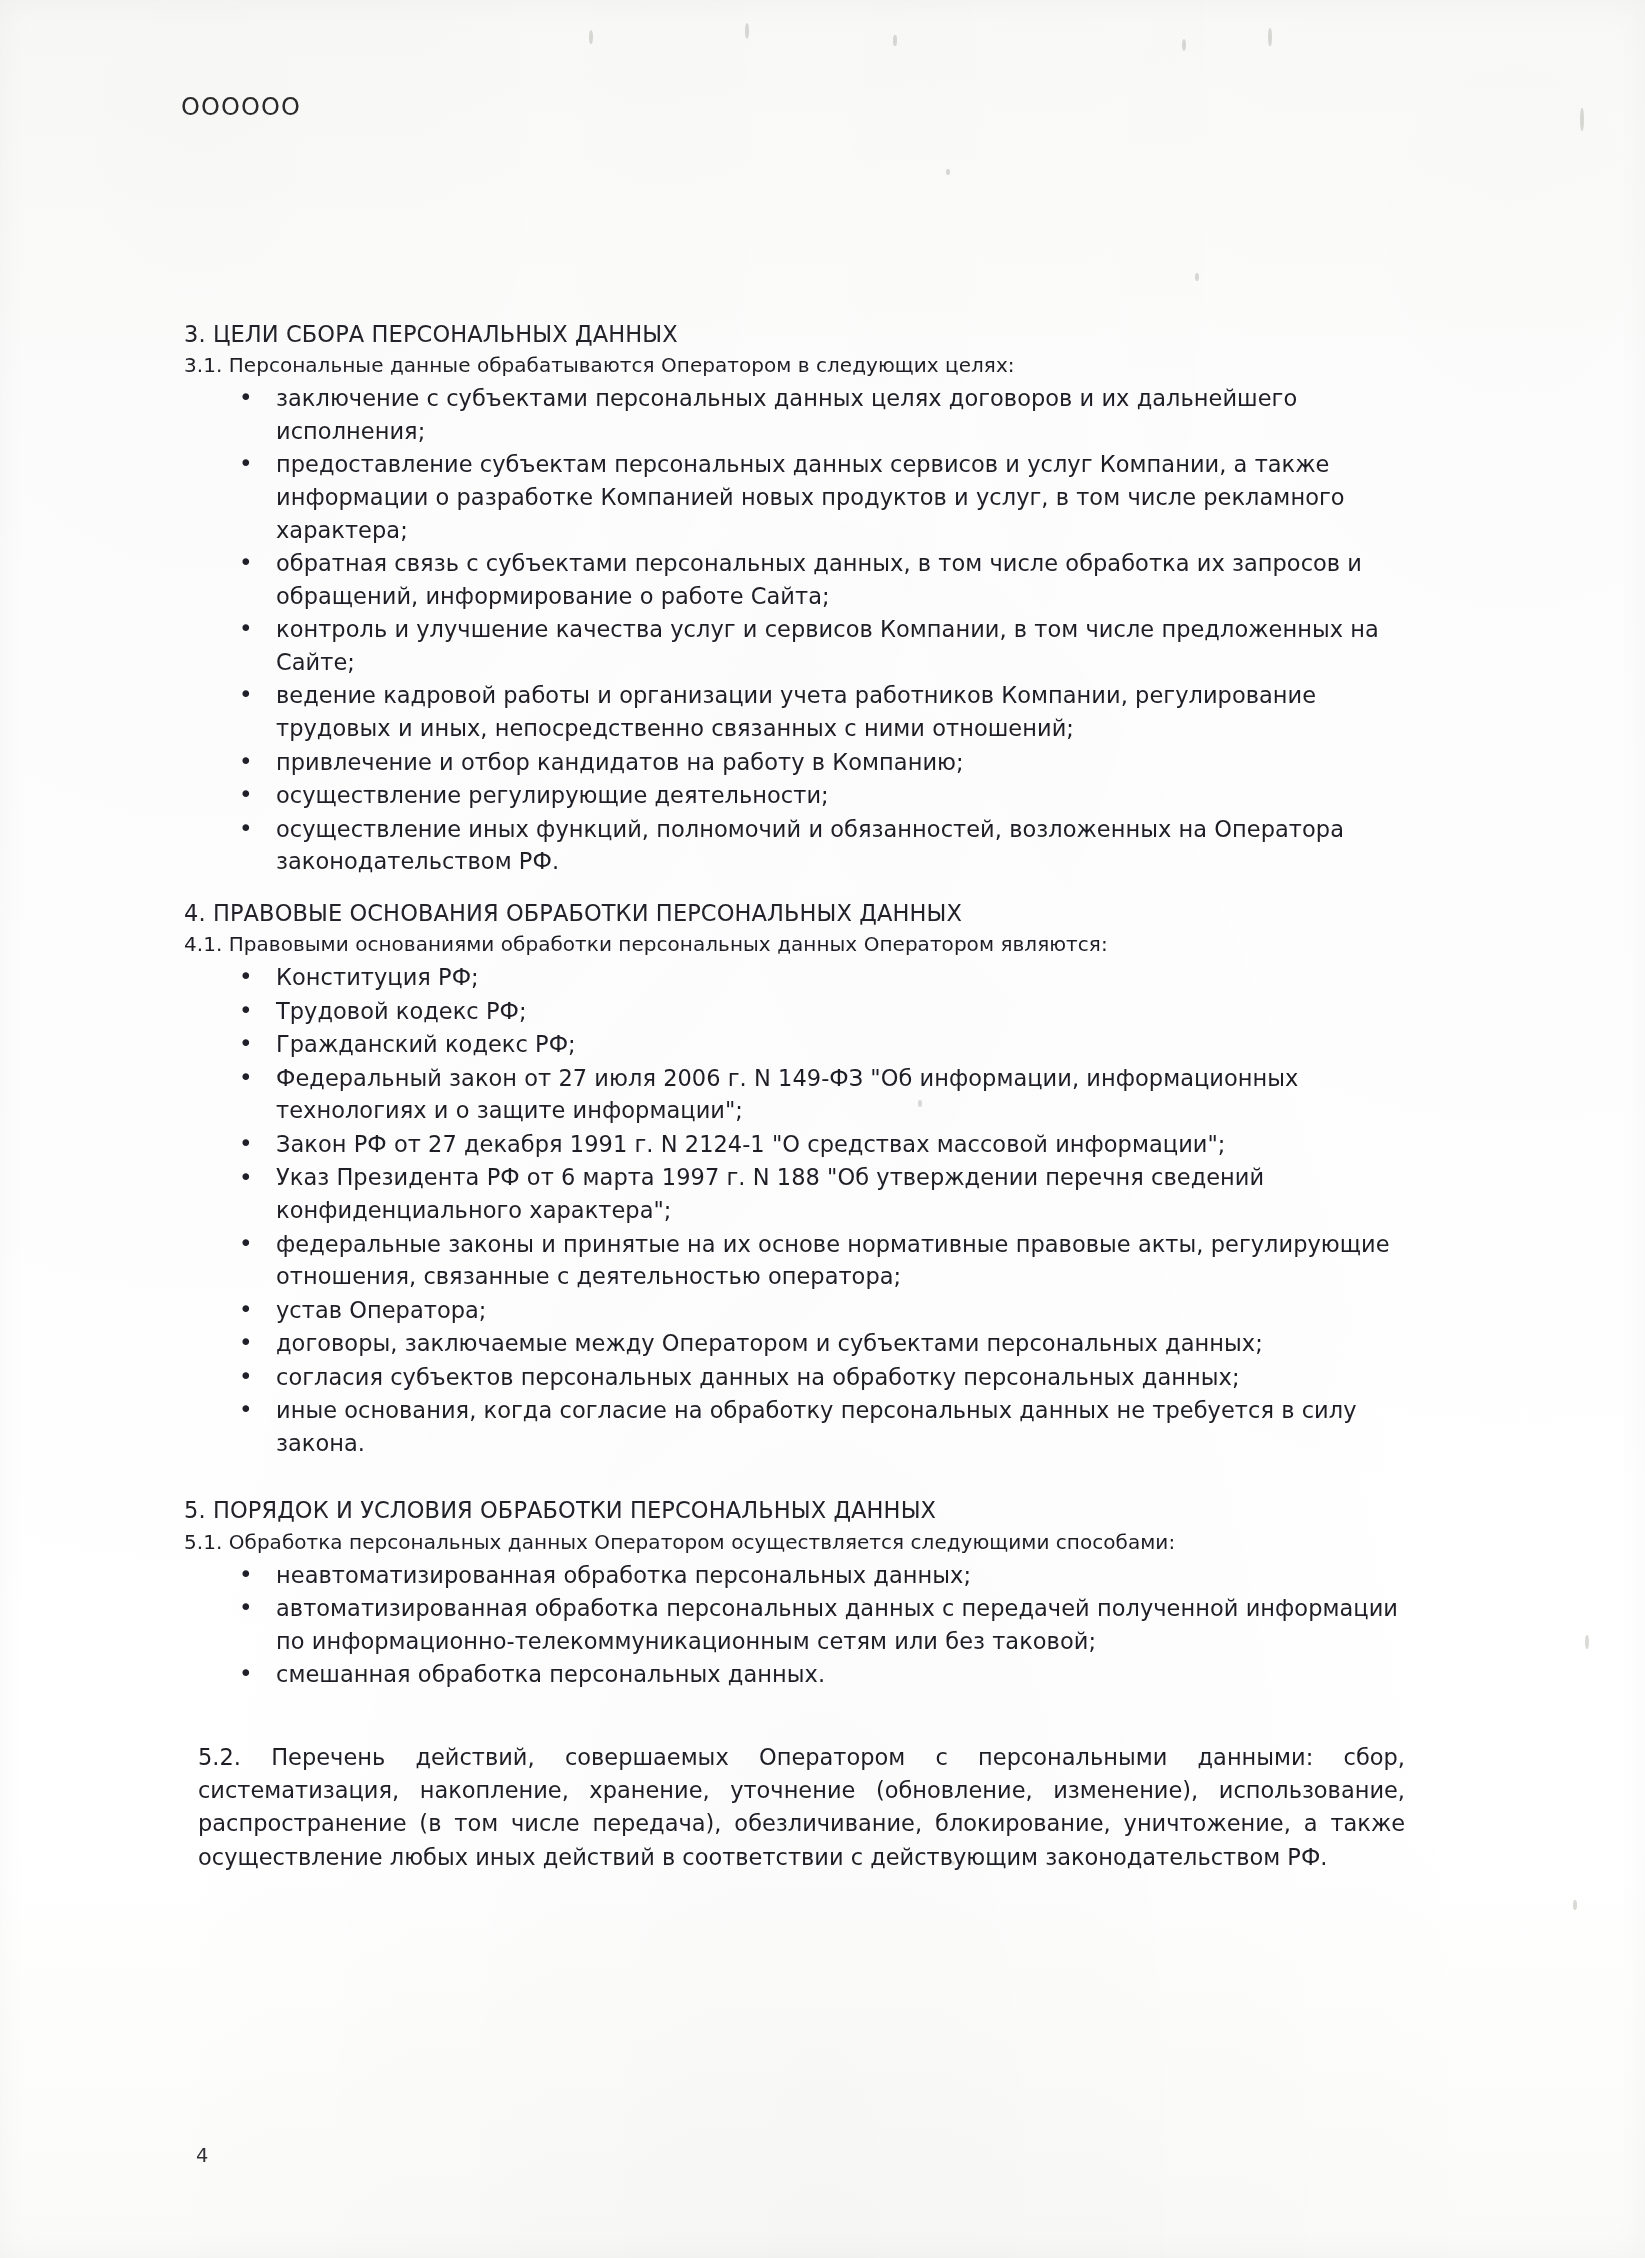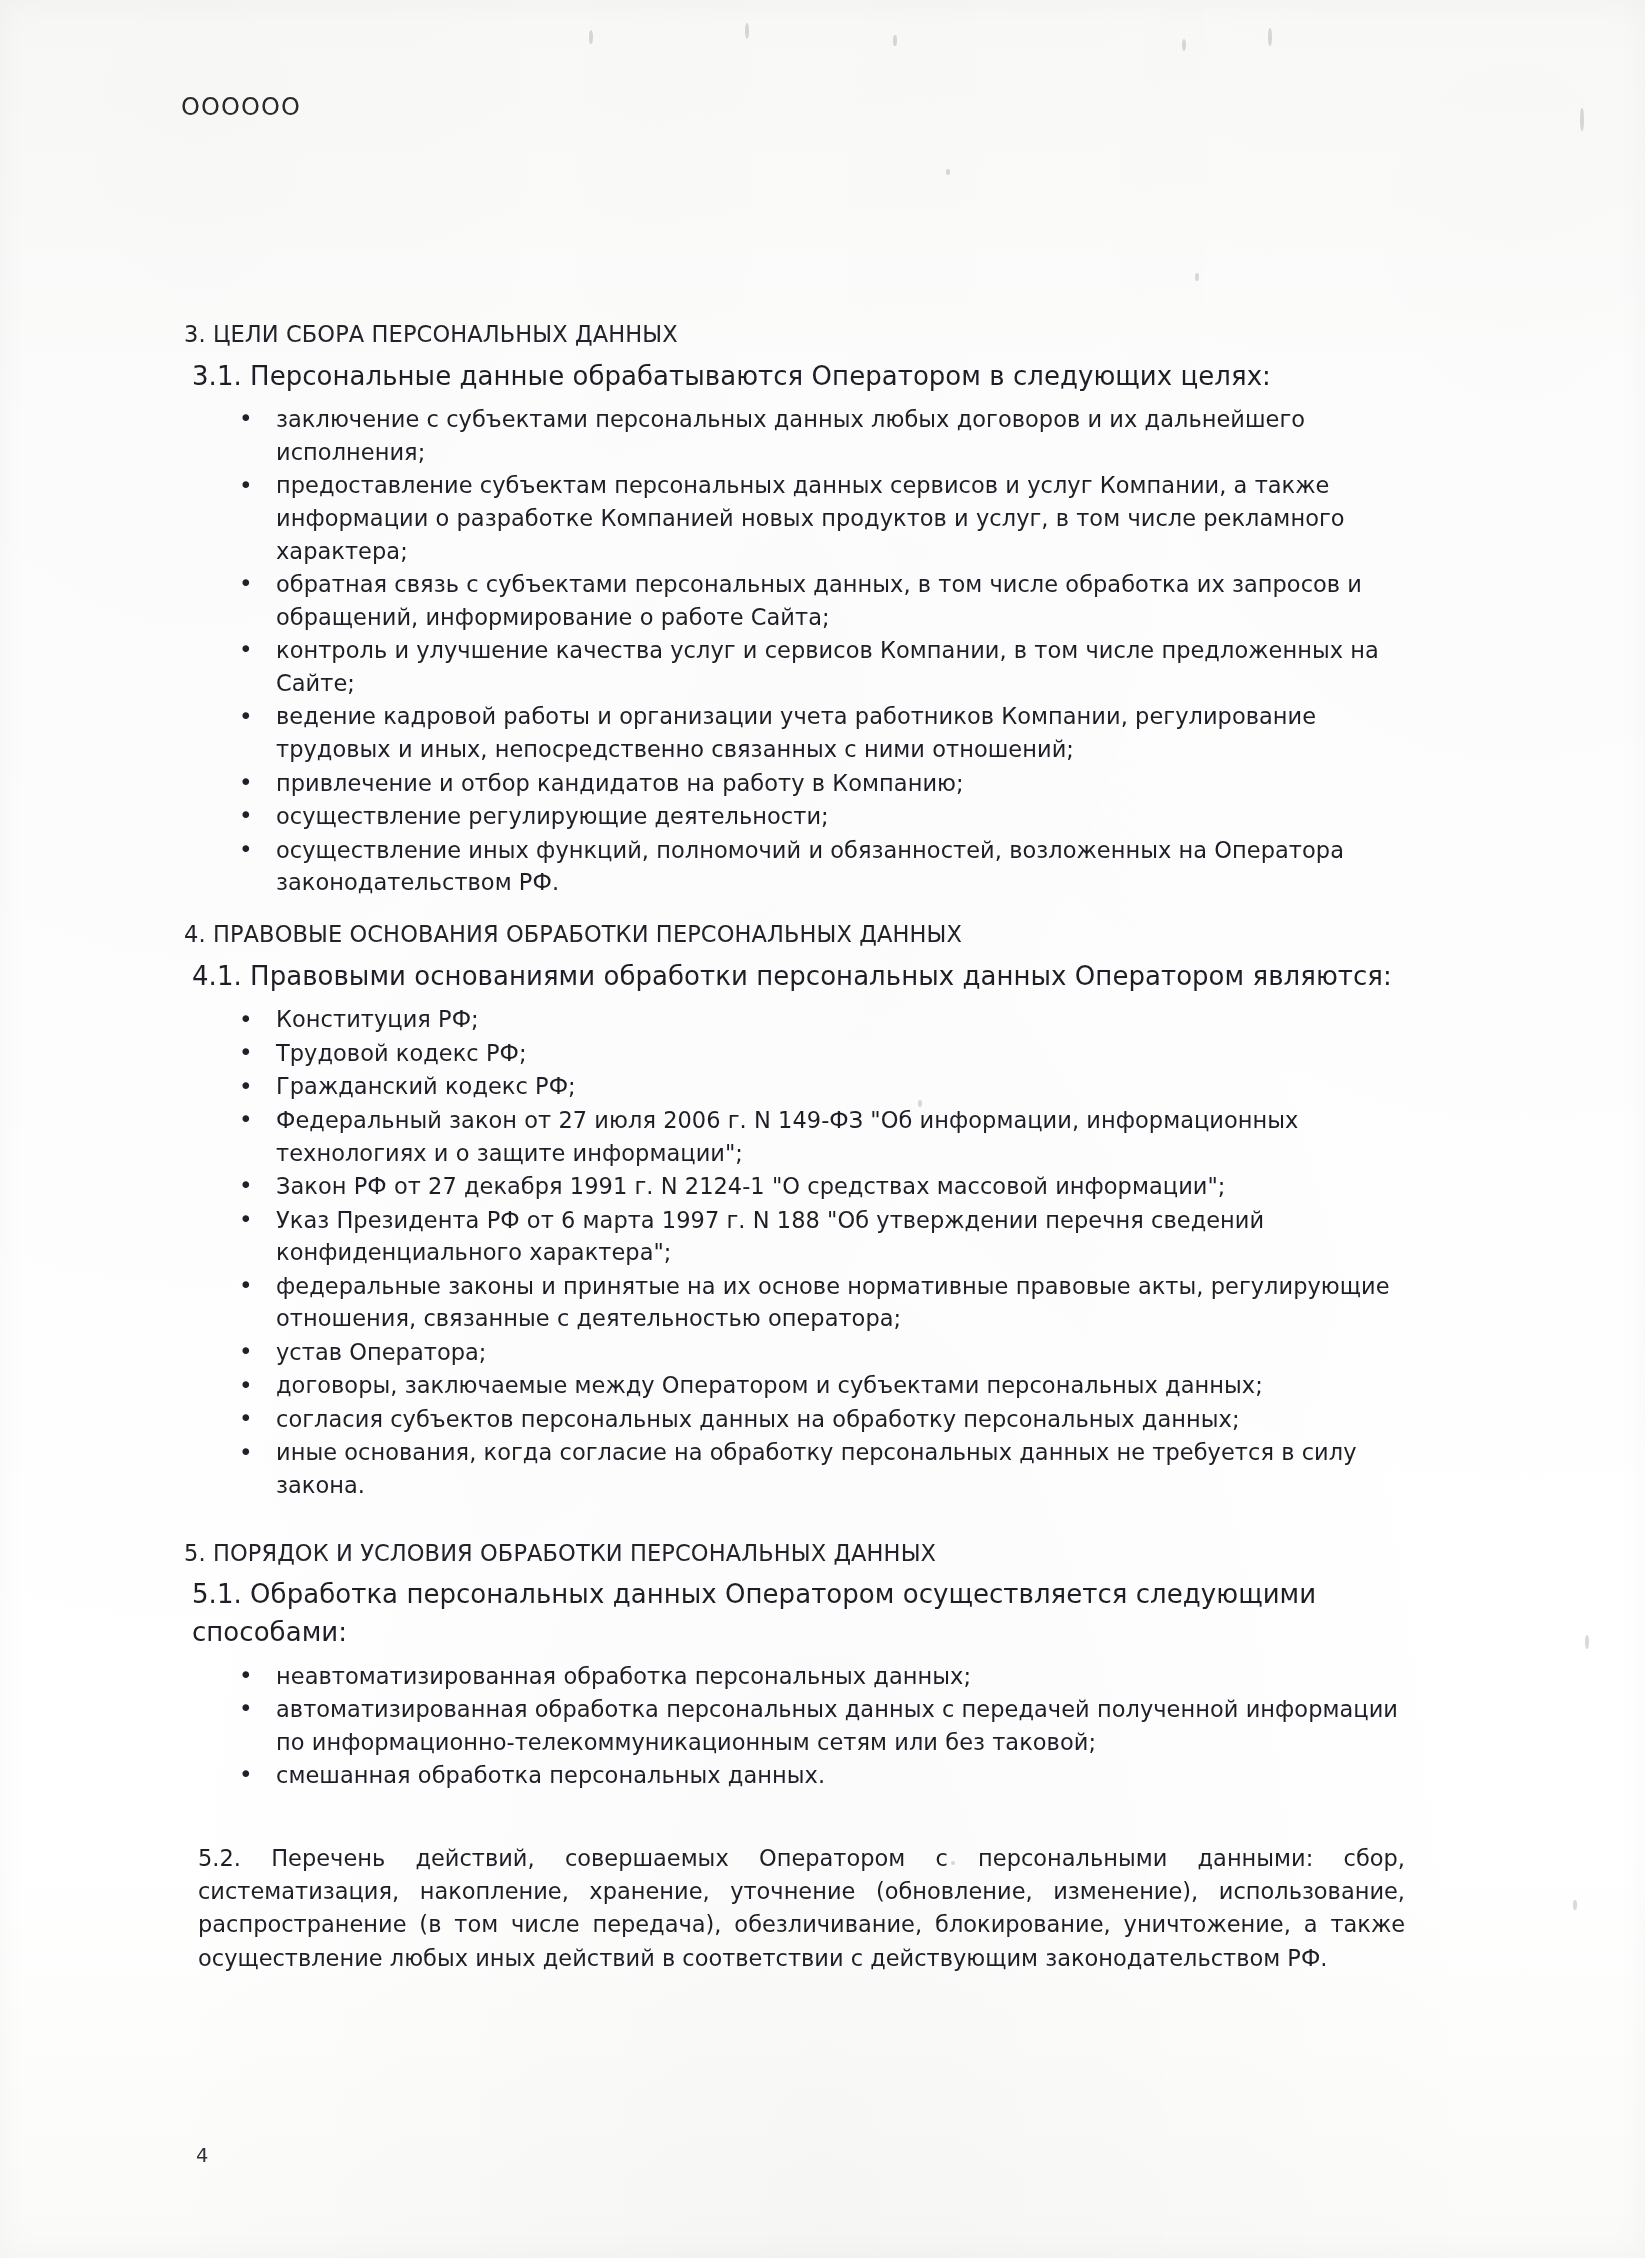--- a/index.html
+++ b/index.html
@@ -73,24 +73,24 @@
   }
 
   .heading {
     font-size: 22.5px;
     line-height: 1.36;
     color: #22222a;
     margin: 0 0 1.8px 0;
     letter-spacing: 0.1px;
   }
   .para {
-    font-size: 26px;
+    font-size: 20px;
     line-height: 1.45;
     color: #1e1e26;
-    margin: 8px;
+    margin: 0;
     letter-spacing: 0.04px;
   }
 
   ul.bullets {
     list-style: none;
     margin: 1.8px 0 0 0;
     padding: 0;
   }
   ul.bullets li {
     position: relative;
@@ -151,21 +151,21 @@
   <div class="content">
 
     <div class="logo">OOOOOO</div>
 
     <div class="body-block">
 
       <div>
         <p class="heading">3. ЦЕЛИ СБОРА ПЕРСОНАЛЬНЫХ ДАННЫХ</p>
         <p class="para">3.1. Персональные данные обрабатываются Оператором в следующих целях:</p>
         <ul class="bullets">
-          <li>заключение с субъектами персональных данных любых договоров и их дальнейшего исполнения;</li>
+          <li>заключение с субъектами персональных данных целях договоров и их дальнейшего исполнения;</li>
           <li>предоставление субъектам персональных данных сервисов и услуг Компании, а также информации о разработке Компанией новых продуктов и услуг, в том числе рекламного характера;</li>
           <li>обратная связь с субъектами персональных данных, в том числе обработка их запросов и обращений, информирование о работе Сайта;</li>
           <li>контроль и улучшение качества услуг и сервисов Компании, в том числе предложенных на Сайте;</li>
           <li>ведение кадровой работы и организации учета работников Компании, регулирование трудовых и иных, непосредственно связанных с ними отношений;</li>
           <li>привлечение и отбор кандидатов на работу в Компанию;</li>
           <li>осуществление регулирующие деятельности;</li>
           <li>осуществление иных функций, полномочий и обязанностей, возложенных на Оператора законодательством РФ.</li>
         </ul>
       </div>
 

